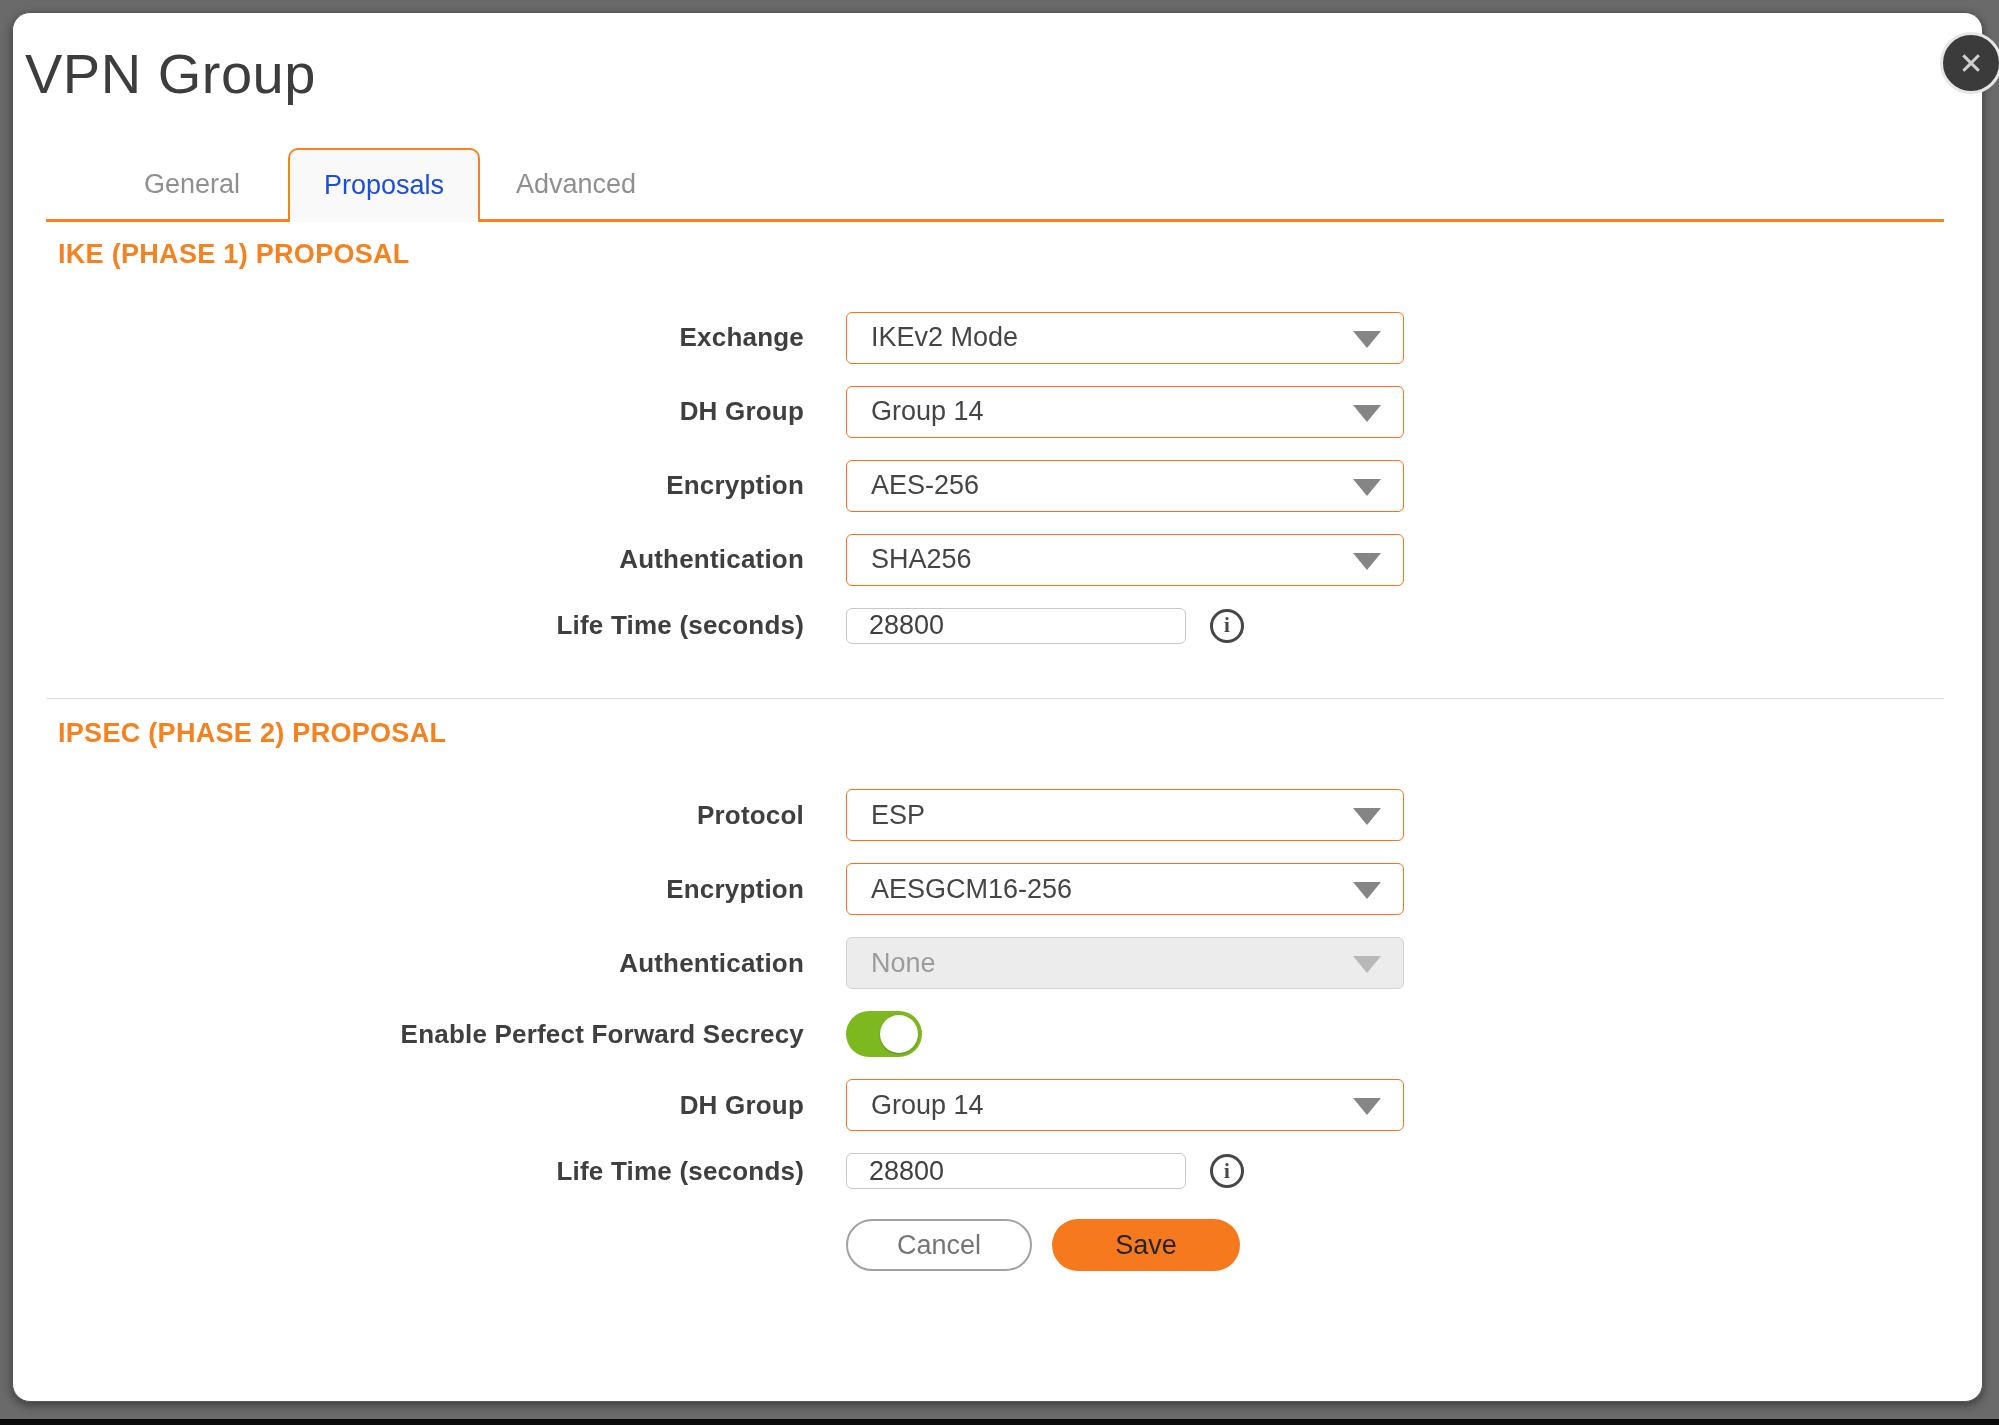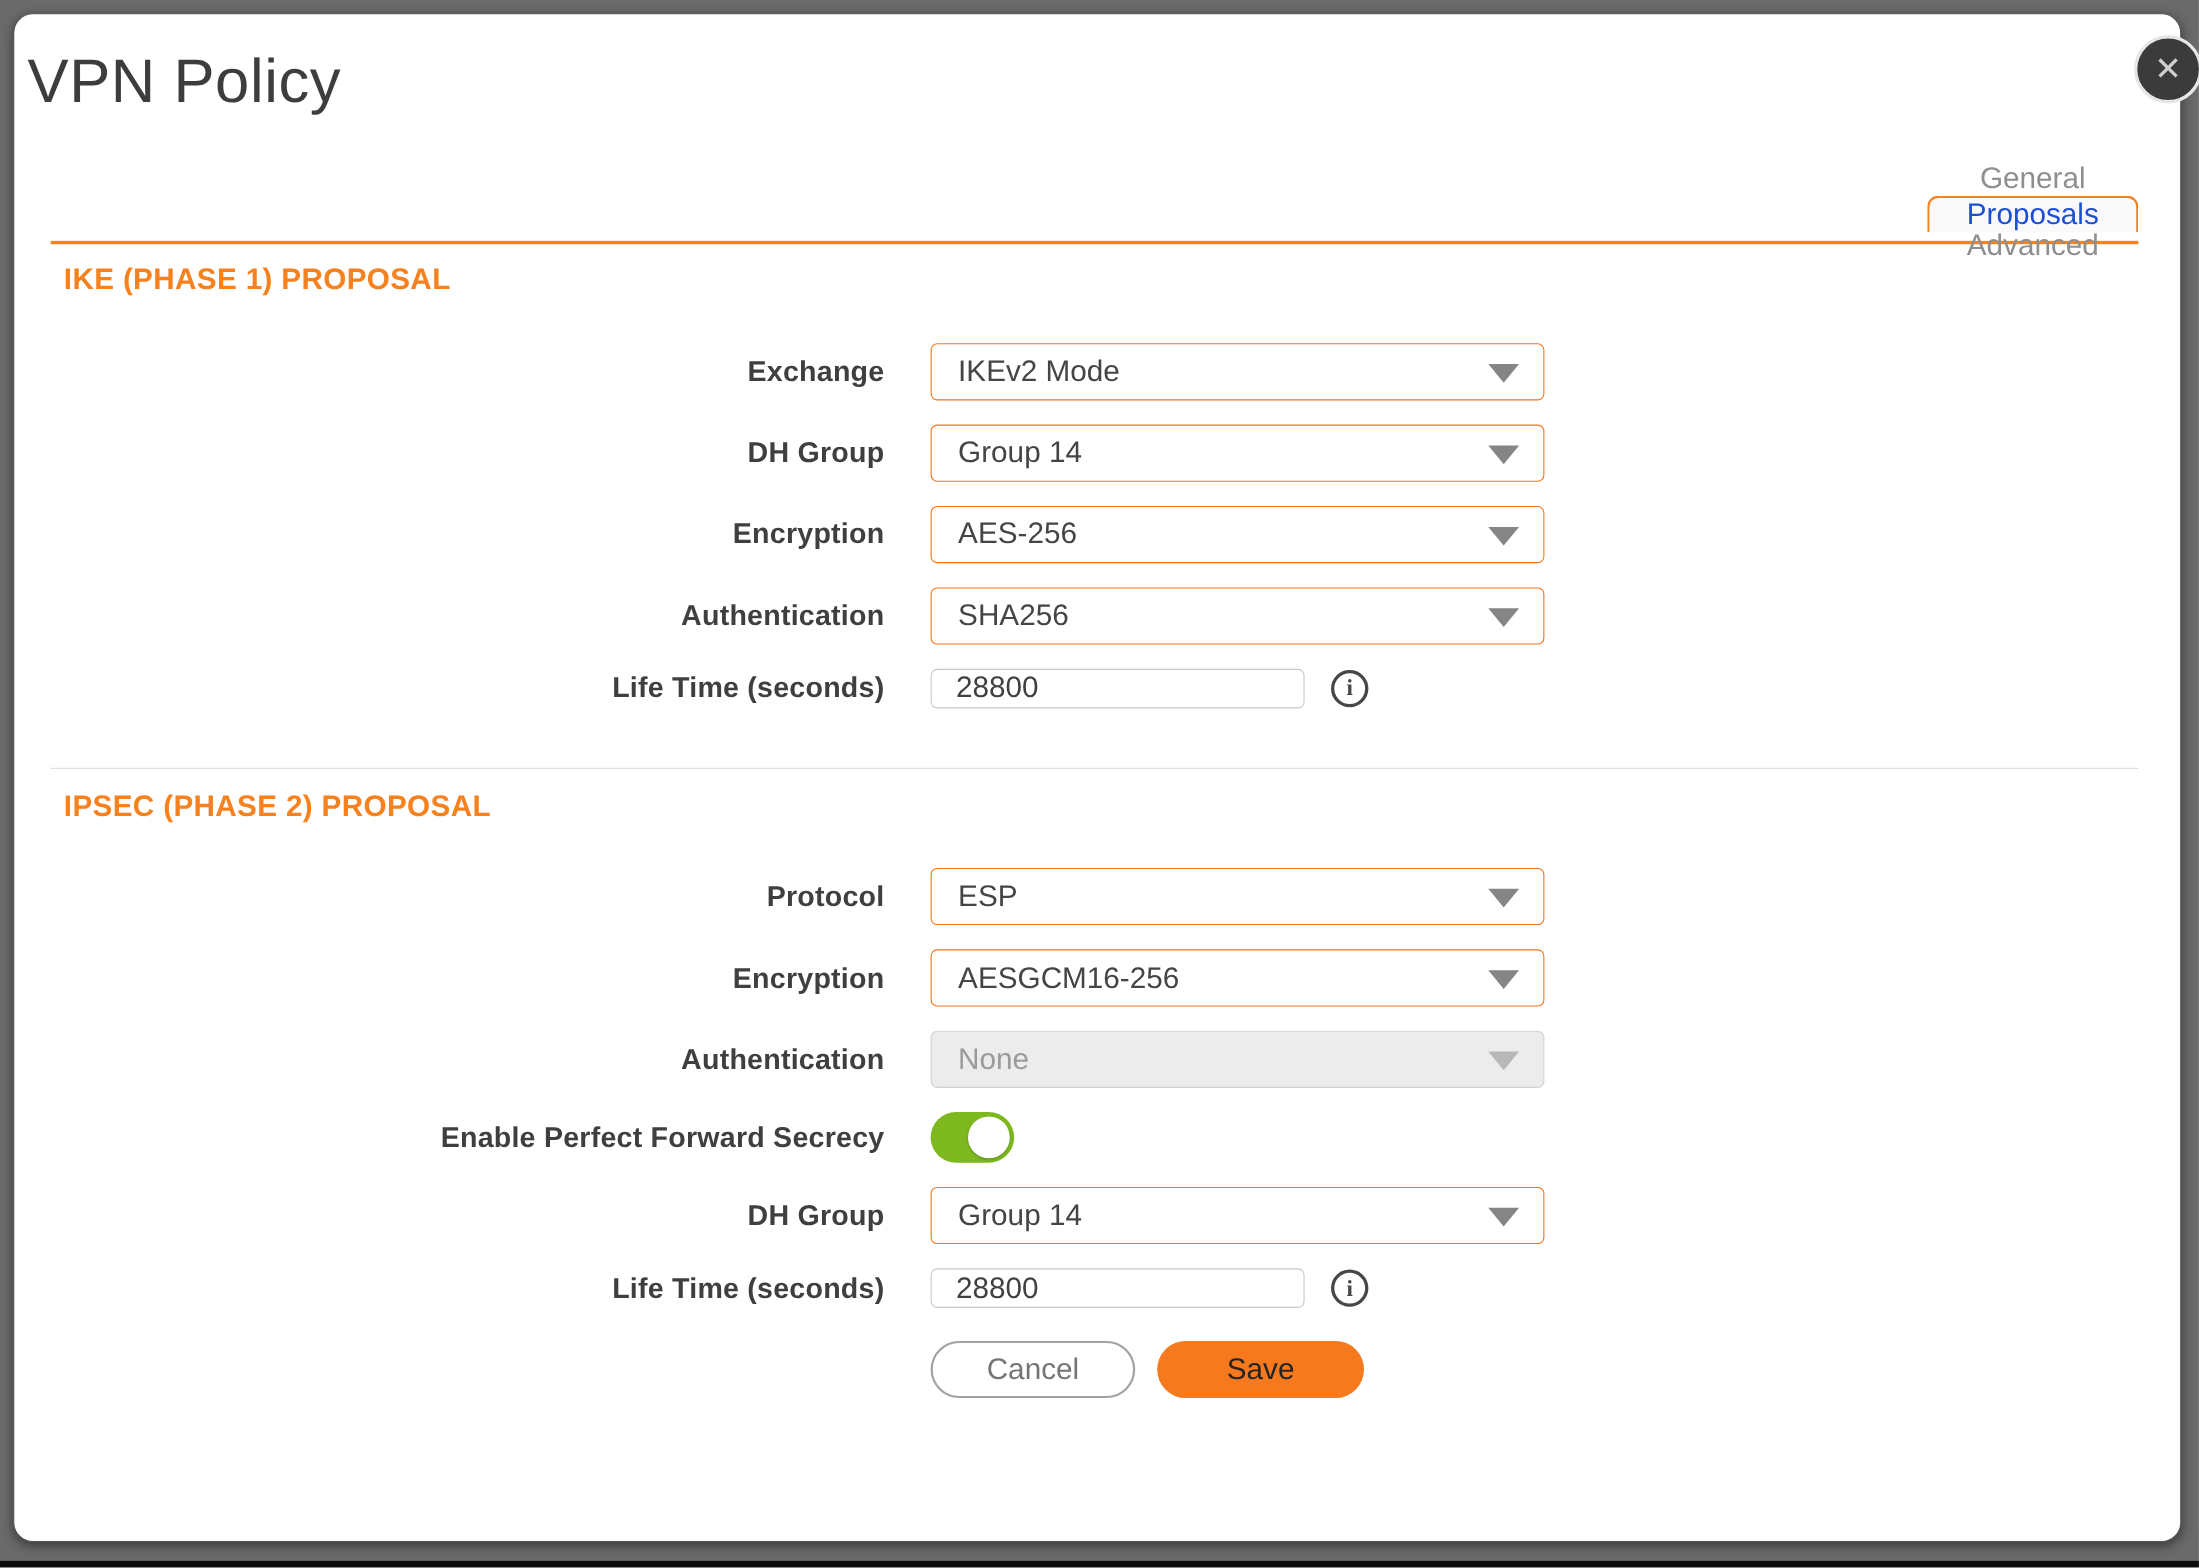--- a/index.html
+++ b/index.html
@@ -33,21 +33,20 @@
     font-size:56px; line-height:1.1; font-weight:400;
     color:#3d3d3d; letter-spacing:.5px;
   }
 
   
   .tabs {
     display:flex; align-items:flex-end;
     margin-top:42px; padding-left:50px;
     border-bottom:3px solid var(--accent);
     height:75px;
-    flex-direction:column;
   }
   .tab {
     width:192px; height:69px;
     display:flex; align-items:center; justify-content:center;
     font-size:27px; color:#8f8f8f; cursor:pointer;
     position:relative;
   }
   .tab.active {
     height:74px; margin-bottom:-3px;
     background:#f9f9f9;
@@ -130,21 +129,21 @@
   }
   .btn-save {
     width:188px; margin-left:20px;
     background:var(--save); border:none; color:#242424;text-align:right;
   }
 </style>
 </head>
 <body>
 
 <div class="dialog">
-  <h1 class="dialog-title">VPN Policy</h1>
+  <h1 class="dialog-title">VPN Group</h1>
 
   <div class="content">
     <div class="tabs">
       <div class="tab">General</div>
       <div class="tab active">Proposals</div>
       <div class="tab">Advanced</div>
     </div>
 
     <div class="section-heading">IKE (PHASE 1) PROPOSAL</div>
 

